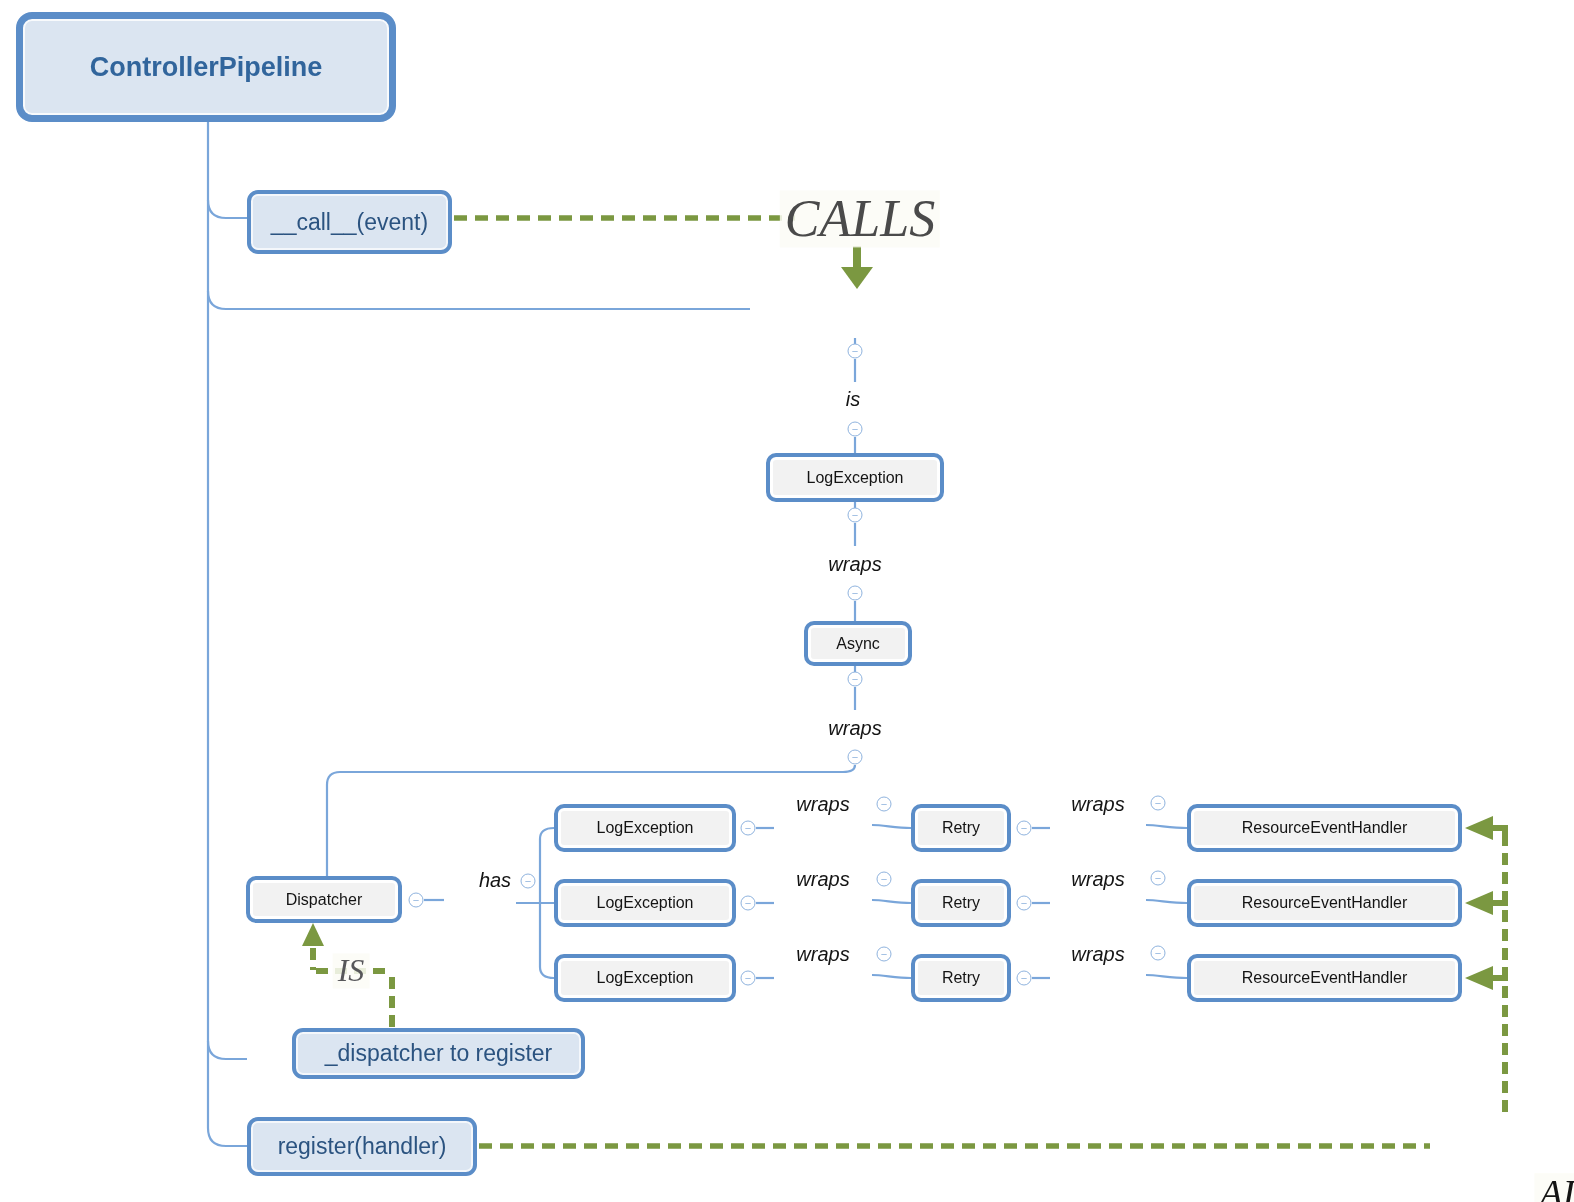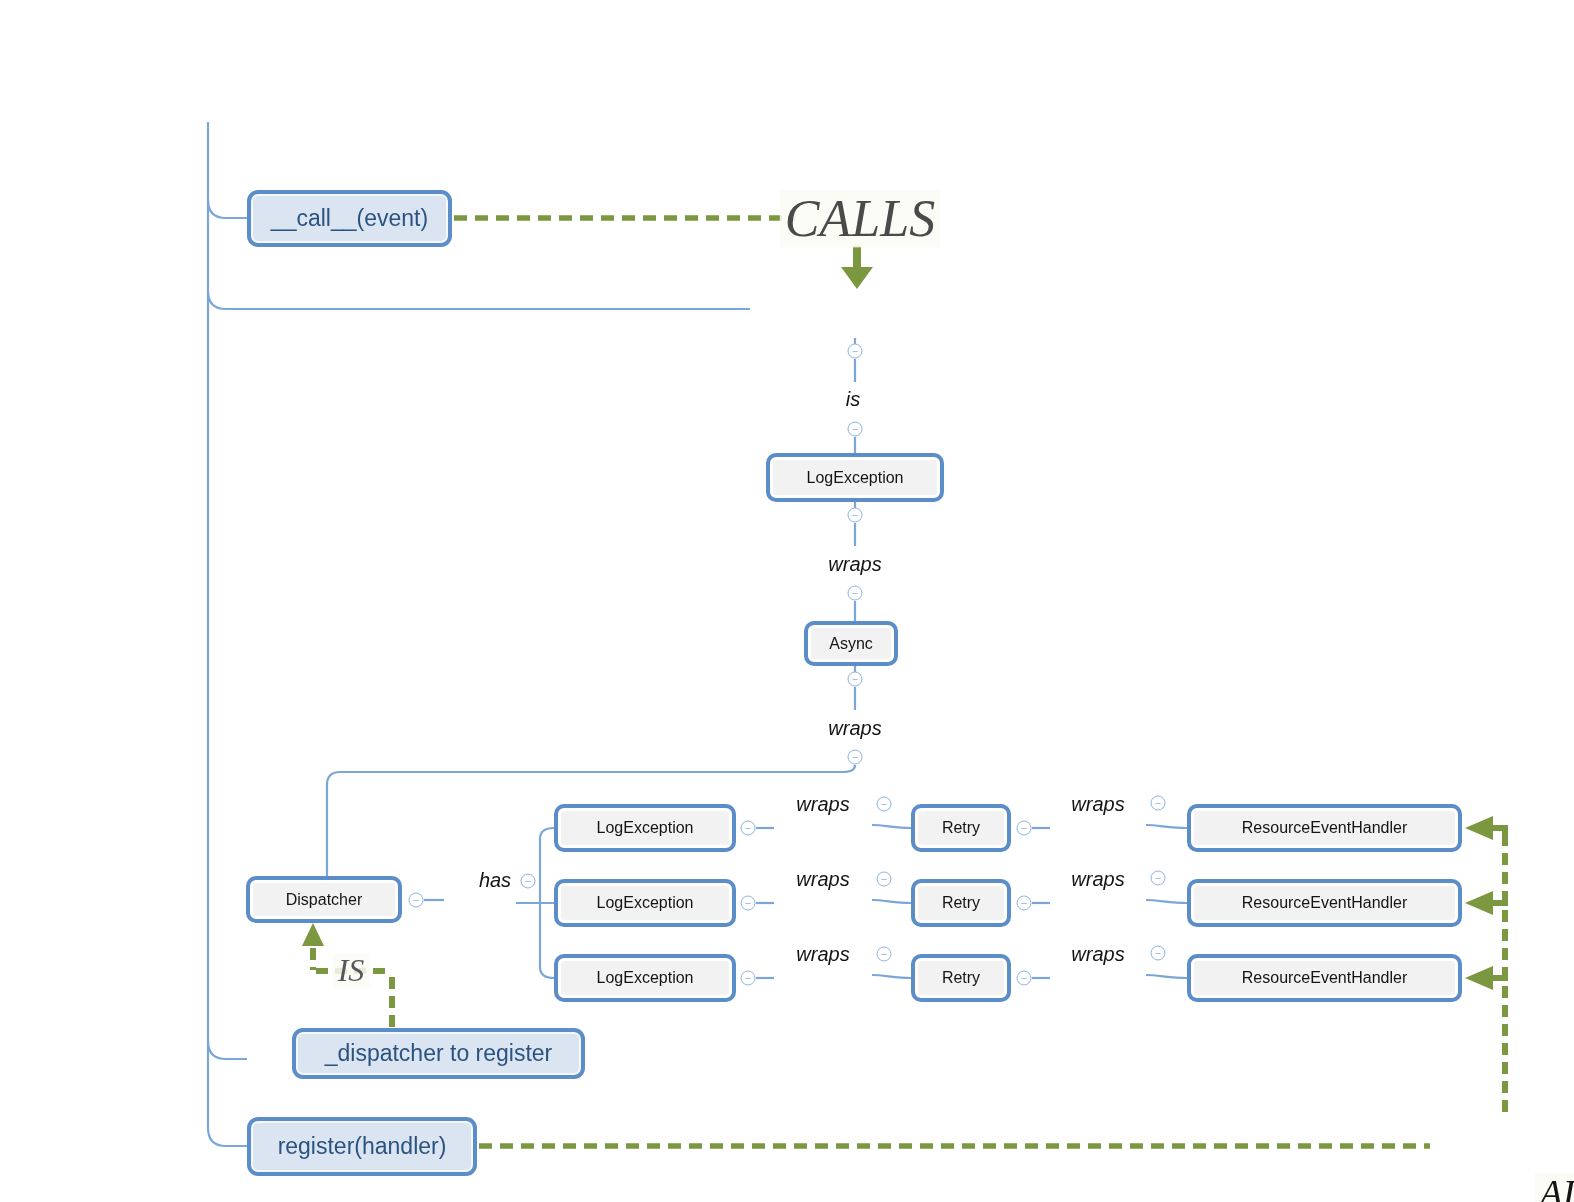--- a/index.html
+++ b/index.html
@@ -118,27 +118,28 @@
       <path d="M1505,1112 V838" stroke-width="6" stroke-dasharray="12 7"></path>
       <path d="M1505,841 V828 H1493" stroke-width="6"></path>
       <path d="M1508,903 H1493" stroke-width="6"></path>
       <path d="M1508,978 H1493" stroke-width="6"></path>
     </g>
     <polygon points="1493,816 1493,840 1465,828" fill="#7b9841"></polygon>
     <polygon points="1493,891 1493,915 1465,903" fill="#7b9841"></polygon>
     <polygon points="1493,966 1493,990 1465,978" fill="#7b9841"></polygon>
   </svg>
 
-
-  <div class="topic blue" style="left:247px;top:190px;width:205px;height:57px;">__call__(event)</div>
+  <div class="topic root" style="left:16px;top:12px;width:380px;height:110px;">ControllerPipeline</div>
+
+  <div class="topic blue" style="left:247px;top:190px;width:205px;height:64px;">__call__(event)</div>
 
 
   <div class="topic gray" style="left:766px;top:453px;width:178px;height:49px;">LogException</div>
 
-  <div class="topic gray" style="left:804px;top:621px;width:94px;height:45px;">Async</div>
+  <div class="topic gray" style="left:804px;top:621px;width:108px;height:45px;">Async</div>
 
   <div class="topic gray" style="left:246px;top:876px;width:156px;height:47px;">Dispatcher</div>
 
   <div class="topic blue" style="left:247px;top:1028px;width:293px;height:51px;margin-left:45px;">_dispatcher to register</div>
 
   <div class="topic blue" style="left:247px;top:1117px;width:230px;height:59px;">register(handler)</div>
 
   <div class="topic gray" style="left:554px;top:804px;width:182px;height:48px;">LogException</div>
   <div class="topic gray" style="left:911px;top:804px;width:100px;height:48px;">Retry</div>
   <div class="topic gray" style="left:1187px;top:804px;width:275px;height:48px;">ResourceEventHandler</div>

